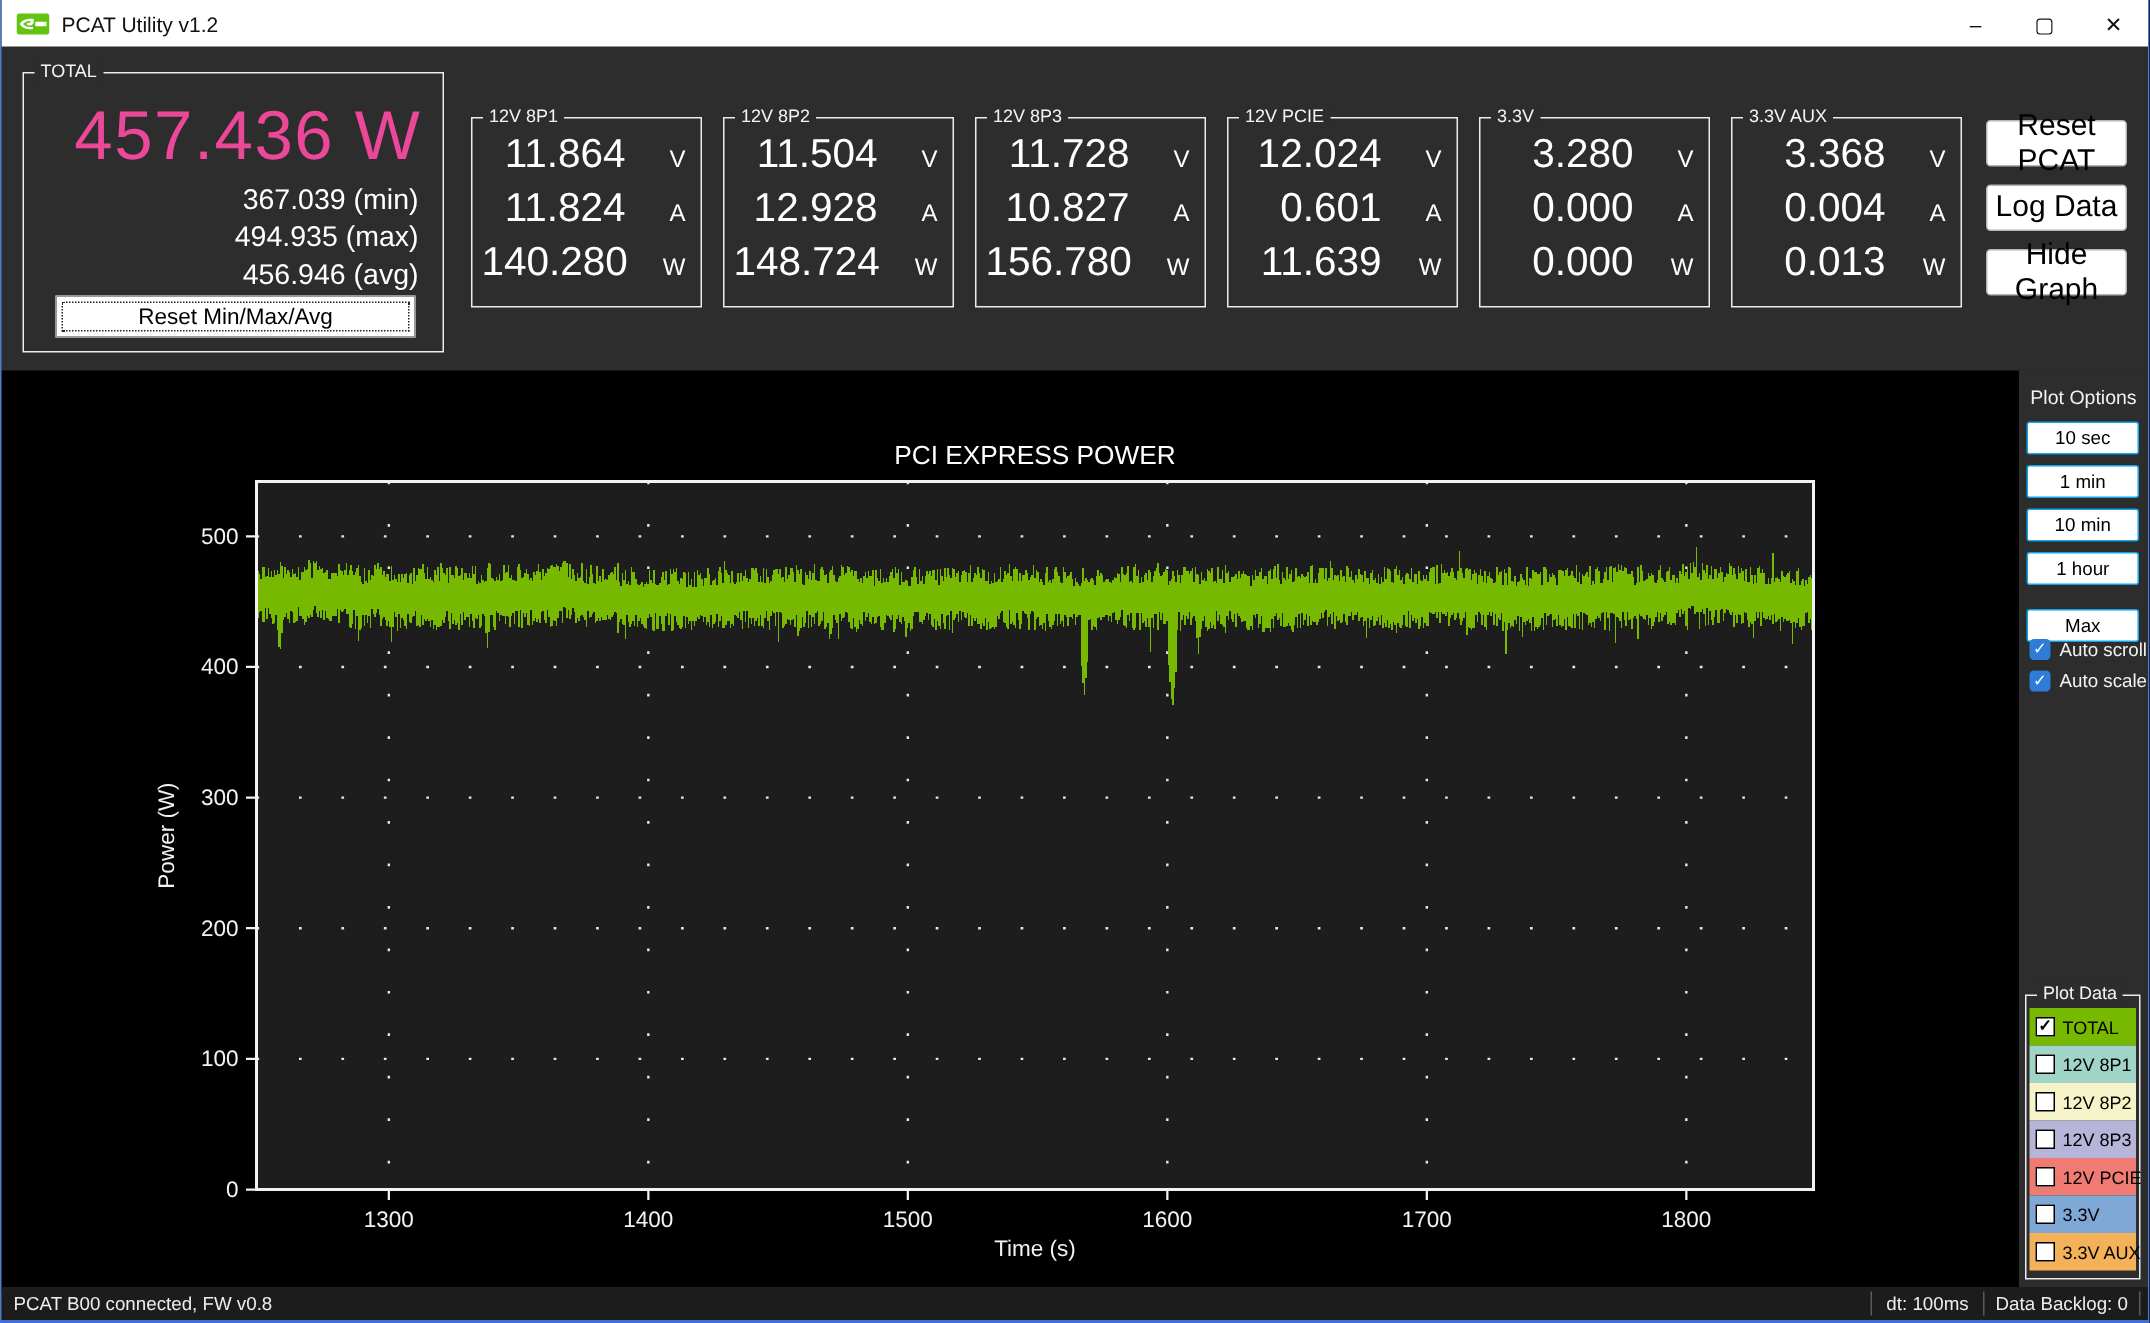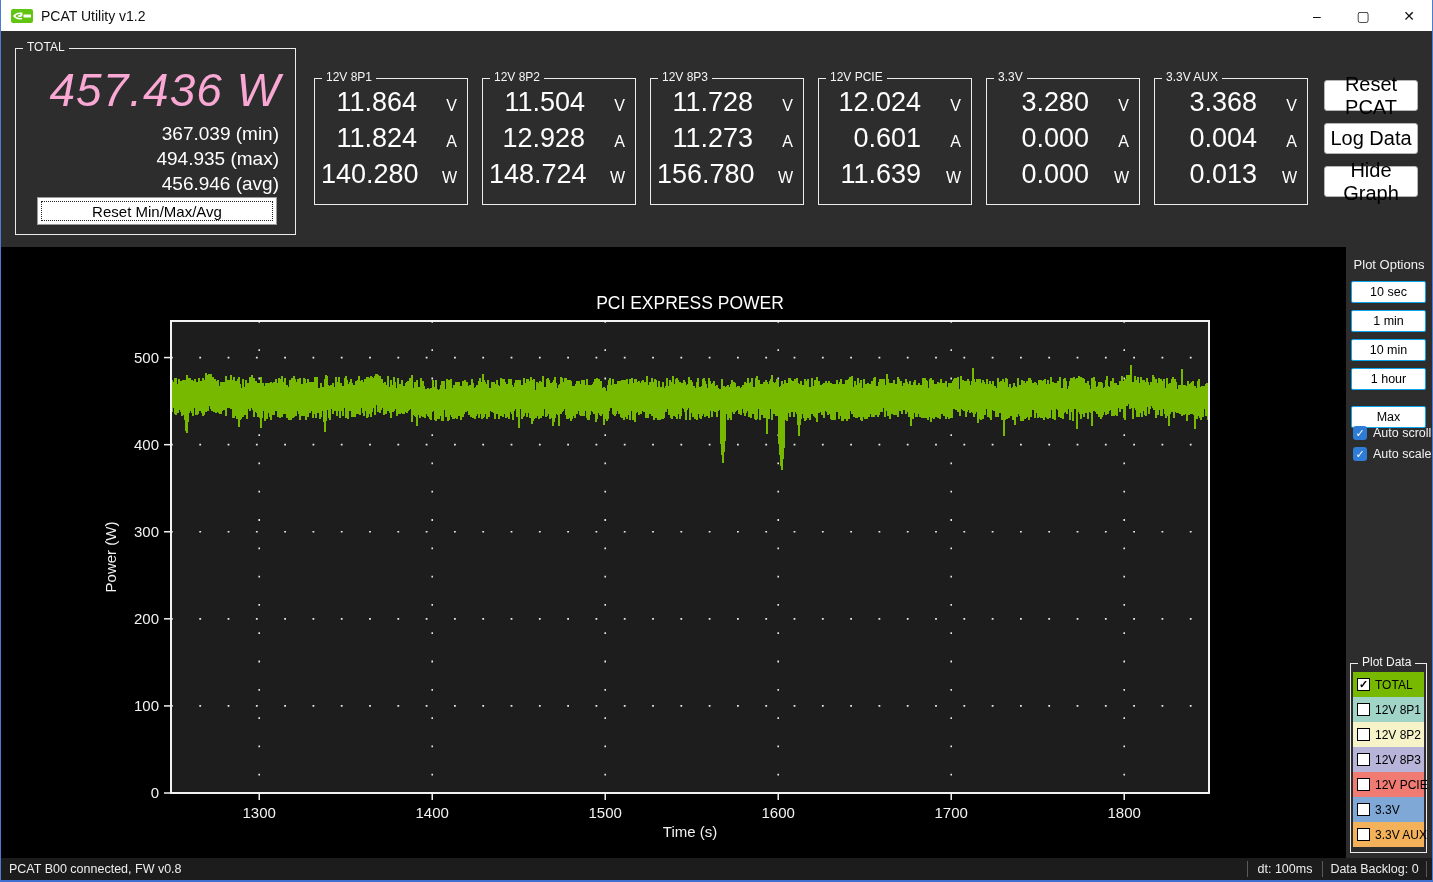--- a/index.html
+++ b/index.html
@@ -13,21 +13,21 @@
   .titlebar { position:absolute; left:0; top:0; width:100%; height:31px; background:#ffffff; display:flex; align-items:center; }
   .titlebar .app-icon { width:22px; height:16px; margin:0 8px 0 10px; }
   .titlebar .title { font-size:14px; color:#101010; }
   .win-controls { position:absolute; right:0; top:0; height:31px; display:flex; }
   .win-btn { width:46px; height:31px; display:flex; align-items:center; justify-content:center; color:#111; font-size:14px; cursor:default; }
   
   .groupbox { position:absolute; border:1px solid #ececec; }
   .gb-label { position:absolute; top:-9px; left:7px; background:#2d2d2d; padding:0 4px; font-size:12px; color:#f5f5f5; white-space:nowrap; }
   
   .total-box { left:14px; top:48px; width:281px; height:187px; }
-  .total-value { position:absolute; left:0; right:14px; top:14px; text-align:right; font-size:46px; font-weight:300; color:#f9a8d4; letter-spacing:1px;font-style:italic; }
+  .total-value { position:absolute; left:0; right:14px; top:14px; text-align:right; font-size:46px; font-weight:300; color:#ec4899; letter-spacing:1px; }
   .total-stats { position:absolute; right:16px; top:72px; text-align:right; font-size:19px; color:#fff; line-height:25px; }
   .total-reset-btn { position:absolute; left:21px; right:18px; top:148px; height:28px; background:#fff; border:1px solid #9a9a9a; font-size:15px; color:#000; position:absolute; }
   .total-reset-btn .focus-rect { position:absolute; left:3px; top:3px; right:3px; bottom:3px; border:1px dotted #222; }
   .total-reset-btn span { position:relative; }
   
   .rail { top:78px; width:154px; height:127px; }
   .rail-rows { position:absolute; left:6px; right:10px; top:8px; }
   .rail-row { display:flex; align-items:baseline; height:36px;gap:16px; }
   .rail-val { flex:1; text-align:right; font-size:27px; color:#fff; }
   .rail-unit { width:24px; text-align:right; font-size:16px; color:#fff; }
@@ -126,21 +126,21 @@
         </div>
       </div>
       <div class="groupbox rail" style="left: 649px;">
         <span class="gb-label">12V 8P3</span>
         <div class="rail-rows">
           <div class="rail-row">
             <span class="rail-val">11.728</span>
             <span class="rail-unit">V</span>
           </div>
           <div class="rail-row">
-            <span class="rail-val">11.273</span>
+            <span class="rail-val">10.827</span>
             <span class="rail-unit">A</span>
           </div>
           <div class="rail-row">
             <span class="rail-val">156.780</span>
             <span class="rail-unit">W</span>
           </div>
         </div>
       </div>
       <div class="groupbox rail" style="left: 817px;">
         <span class="gb-label">12V PCIE</span>

